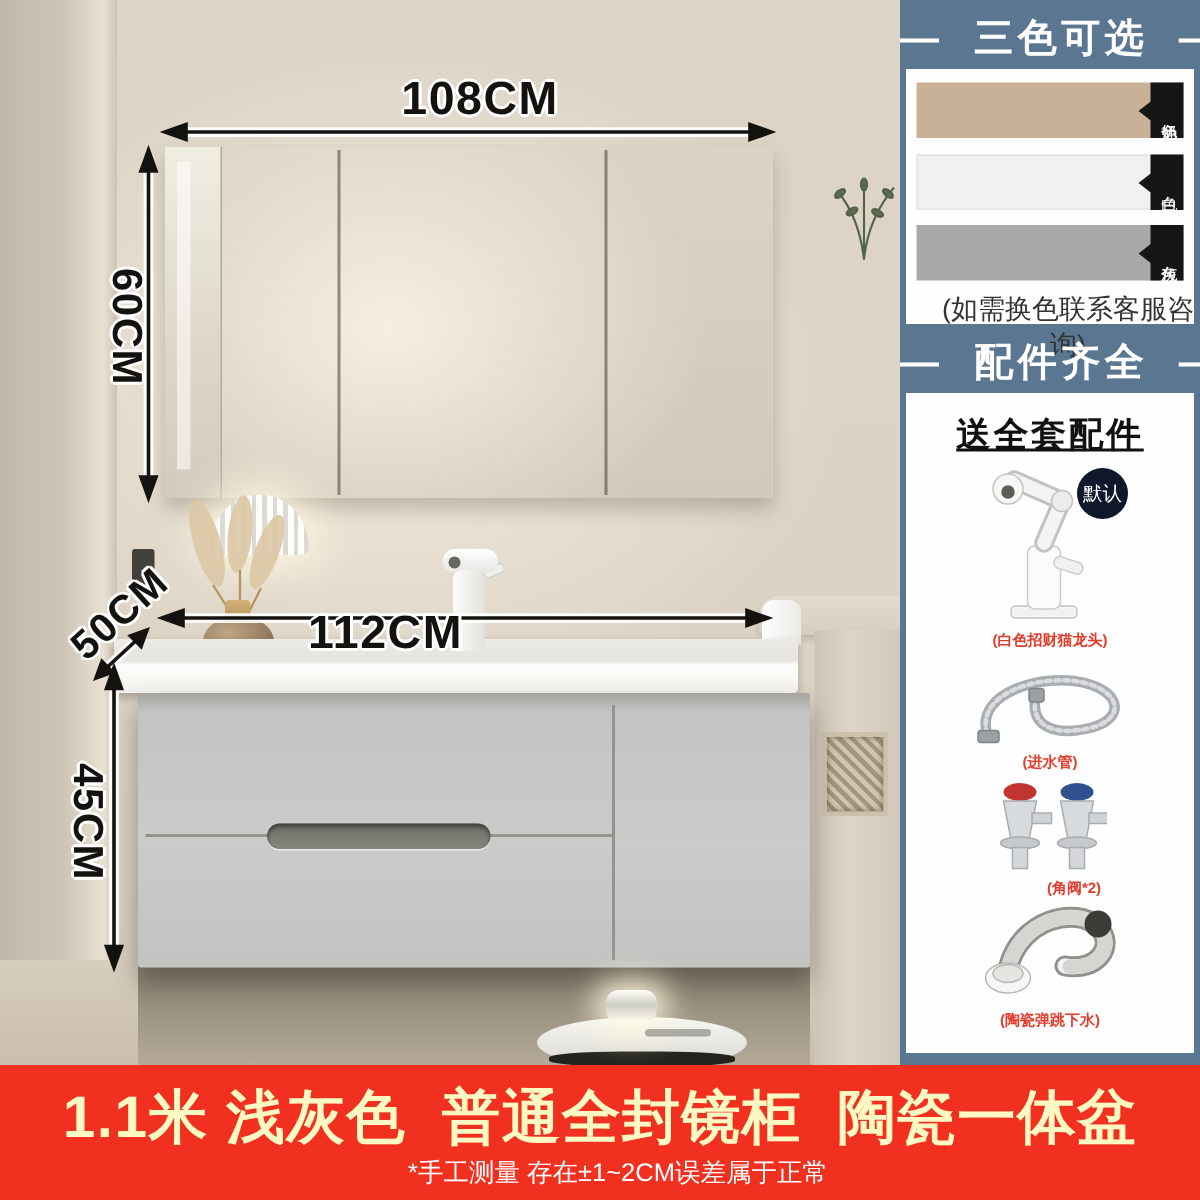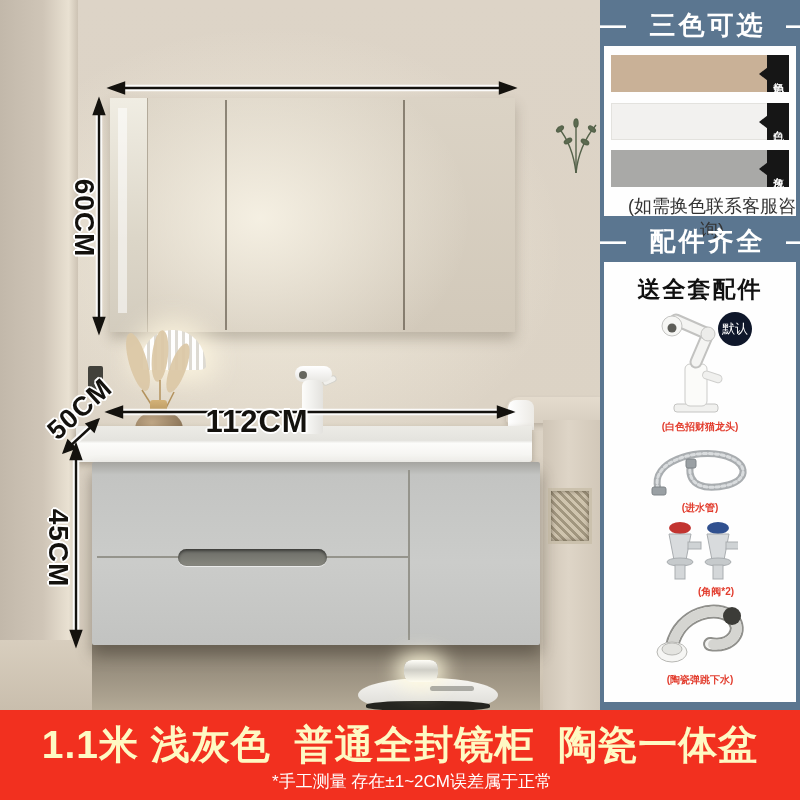--- a/index.html
+++ b/index.html
@@ -99,21 +99,21 @@
   .sw-white { background:#f2f1ef; border:1px solid #e3e2de; }
   .sw-gray  { background:#a9a9a7; }
   .swatch-tag { right:0; top:0; width:22px; height:37px; background:#161616; color:#fff;
     display:flex; align-items:center; justify-content:center;
     writing-mode:vertical-rl; text-orientation:upright; font-size:11px; line-height:1; letter-spacing:0; }
   .swatch-notch { right:21px; top:12px; width:0; height:0;
     border-top:7px solid transparent; border-bottom:7px solid transparent; border-right:9px solid #161616; }
   #colors-note { left:0; top:148px; width:192px; text-align:center; font-size:18px; color:#333;padding-left:24px; }
   #acc-header { top:224px; }
   #acc-card { left:4px; top:262px; width:192px; height:440px; background:#fefefe; }
-  #acc-title { left:0; top:12px; width:192px; text-align:center; font-size:23px; font-weight:bold; color:#111; letter-spacing:2px; }
+  #acc-title { left:0; top:12px; width:192px; text-align:center; font-size:23px; font-weight:bold; color:#111; letter-spacing:2px;text-decoration:underline; }
   #default-badge { left:114px; top:50px; width:34px; height:34px; background:#0f172a; border-radius:50%;
     color:#fff; font-size:13px; display:flex; align-items:center; justify-content:center; }
   .acc-label { left:0; width:192px; text-align:center; font-size:10px; color:#e23c2d; font-weight:bold; }
   #acc-label-0 { top:158px; } #acc-label-1 { top:239px; } #acc-label-2 { top:323px;margin-left:16px; } #acc-label-3 { top:411px; }
   #faucet-fig { left:42px; top:42px; } #hose-fig { left:40px; top:183px; }
   #valves-fig { left:58px; top:258px; } #drain-fig { left:48px; top:340px; }
 
   
   #banner { left:0; top:710px; width:800px; height:90px; background:#f2301f; }
   #banner-title { left:0; top:8px; width:800px; text-align:center; color:#fef9c3; font-size:39px; font-weight:bold; white-space:pre; letter-spacing:1px; }
@@ -212,20 +212,21 @@
         <polygon points="108,412 122,407 122,417"></polygon>
           <polygon points="512,412 498,407 498,417"></polygon>
         <line x1="68" y1="448" x2="94" y2="424"></line>
         <polygon points="64,452 75,448 68,441"></polygon>
           <polygon points="98,420 87,424 94,431"></polygon>
         <line x1="76" y1="449" x2="76" y2="641"></line>
         <polygon points="76,445 71,459 81,459"></polygon>
           <polygon points="76,645 71,631 81,631"></polygon>
       </g>
     </svg>
+    <div id="label-108" class="abs dim-label">108CM</div>
     <div id="label-60" class="abs dim-label">60CM</div>
     <div id="label-112" class="abs dim-label">112CM</div>
     <div id="label-50" class="abs dim-label">50CM</div>
     <div id="label-45" class="abs dim-label">45CM</div>
   </div>
 
   <div id="side-panel" class="abs">
 
     <div id="colors-header" class="abs panel-header">—  三色可选  —</div>
 

